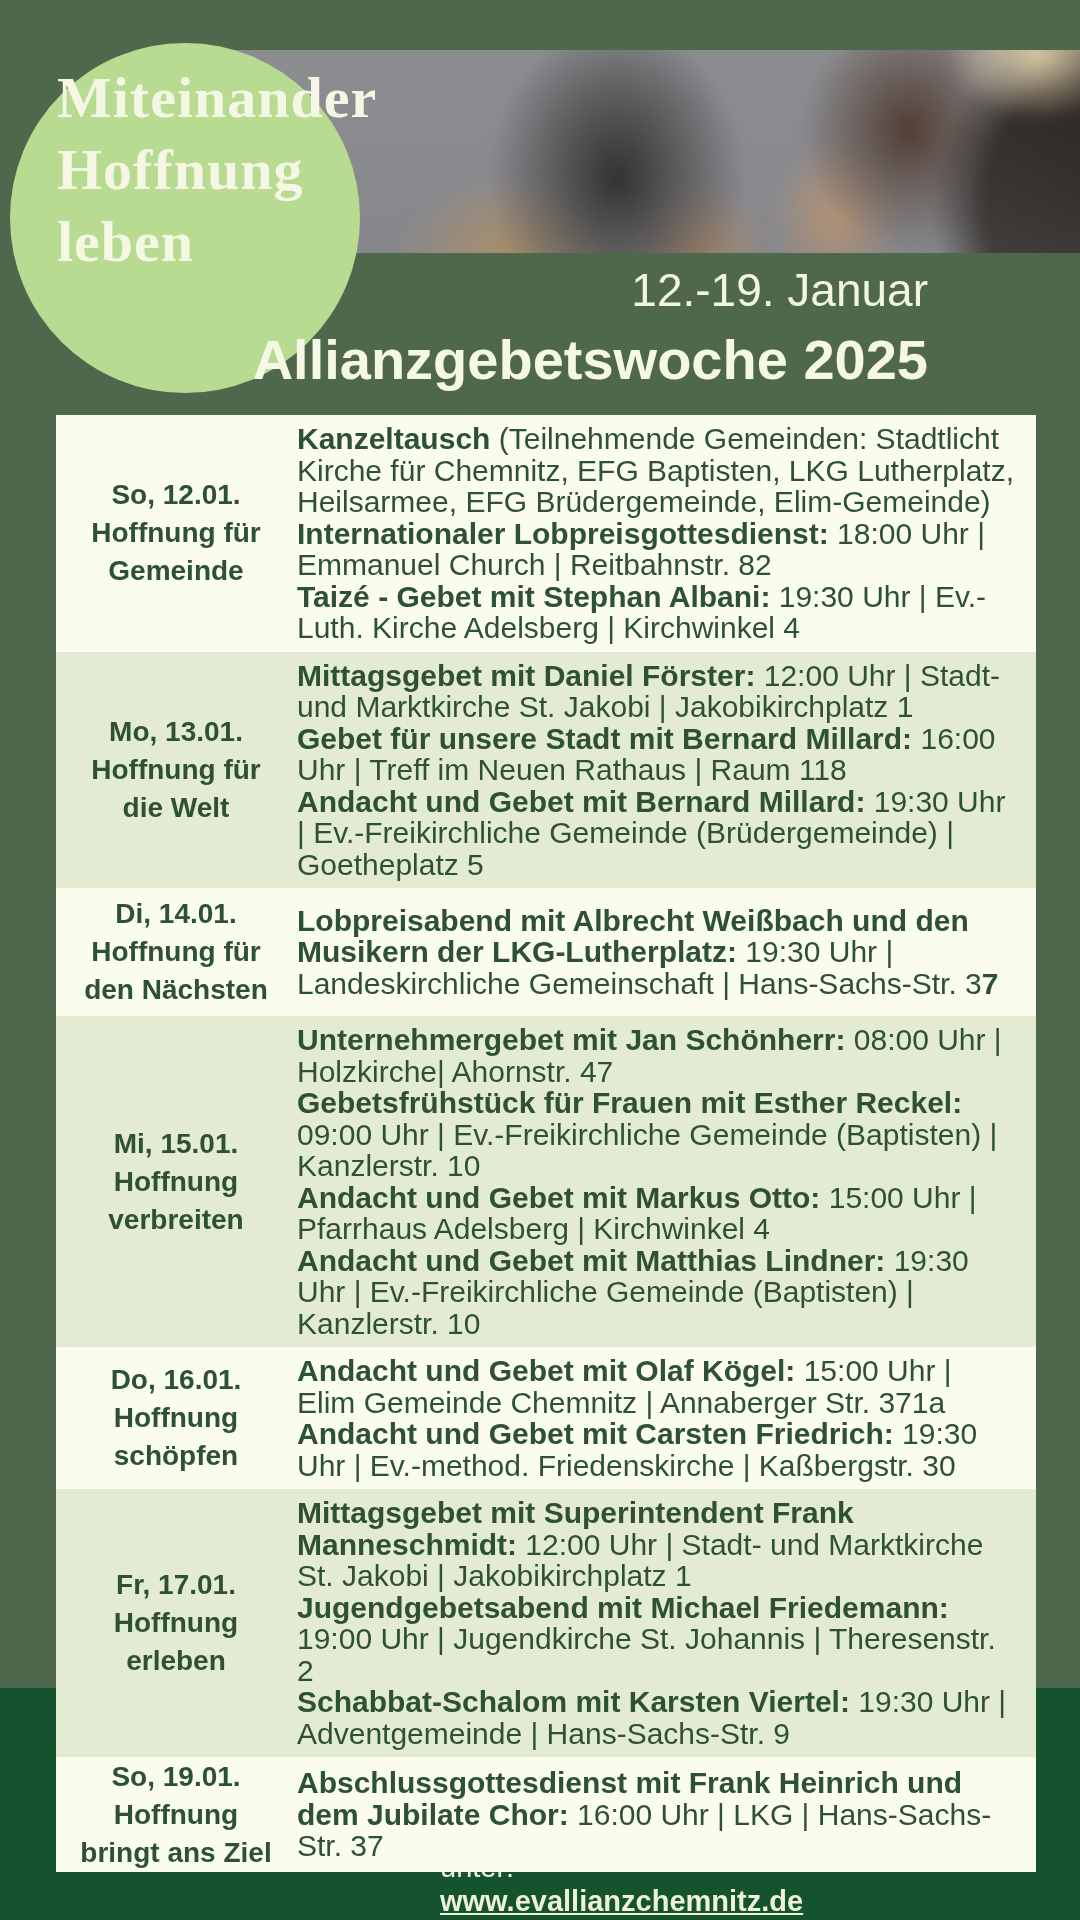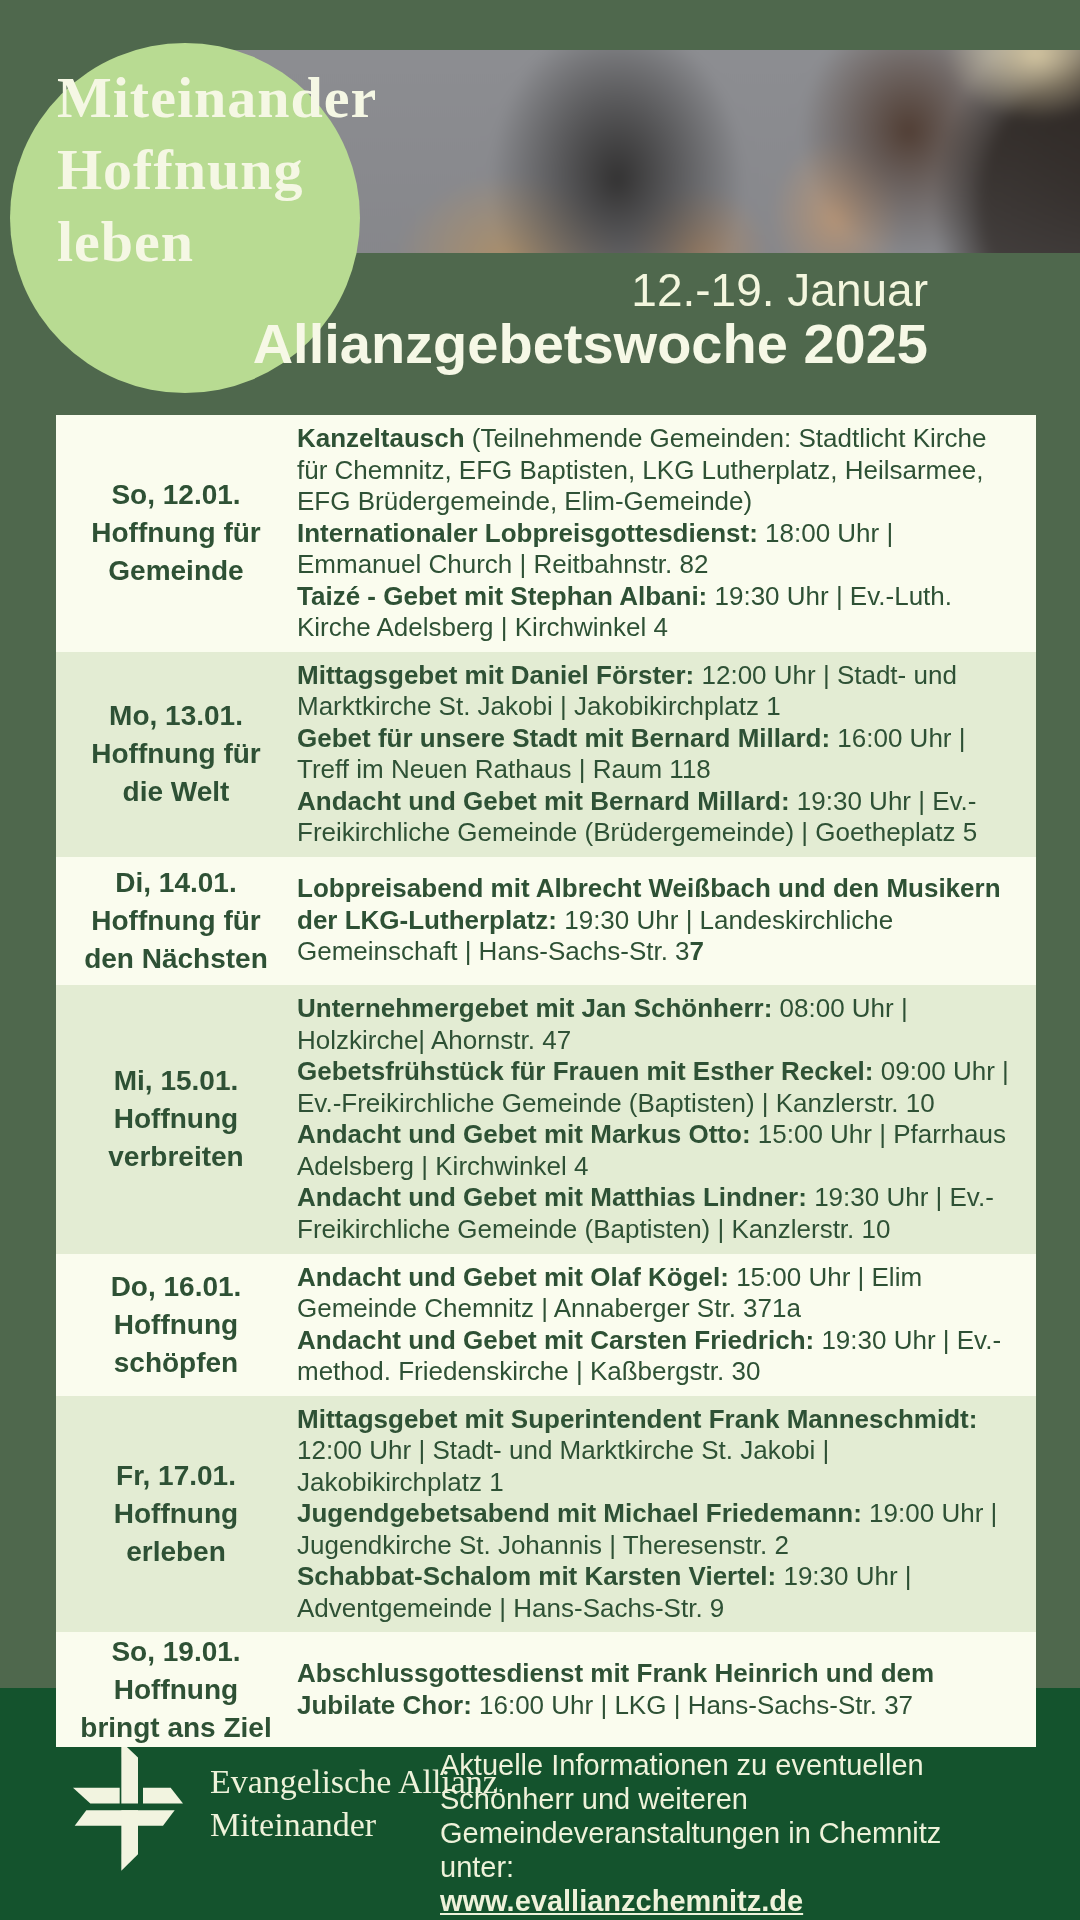--- a/index.html
+++ b/index.html
@@ -21,33 +21,33 @@
            radial-gradient(ellipse 160px 130px at 35% 98%, #c69a5f 0%, rgba(198,154,95,0) 72%),
            radial-gradient(ellipse 105px 95px at 56% 92%, #b98d62 0%, rgba(185,141,98,0) 70%);
          filter:blur(6px);}
   .circle{position:absolute;left:10px;top:43px;width:350px;height:350px;border-radius:50%;
           background:#b8db92;z-index:2;}
   .poster-title{position:absolute;left:57px;top:62px;z-index:3;
           font-family:"Liberation Serif","DejaVu Serif",serif;font-weight:700;
           font-size:58px;line-height:72px;color:#f5f7e4;letter-spacing:1px;}
   .date-range{position:absolute;right:43px;top:264px;z-index:3;
           font-size:46px;line-height:52px;color:#f3f6de;font-weight:400;}
-  .subtitle{position:absolute;right:43px;top:312px;z-index:3;text-align:left;
+  .subtitle{position:absolute;right:43px;top:328px;z-index:3;text-align:left;
           font-size:56px;line-height:64px;color:#f6f8e6;font-weight:700;}
 
   
   .schedule{position:absolute;left:56px;top:415px;width:980px;z-index:3;}
   .row{display:flex;background:#fafcee;}
   .row.shade{background:#e3ecd3;}
   .day-cell{width:240px;flex:0 0 240px;display:flex;flex-direction:column;
             justify-content:center;align-items:center;text-align:center;
             color:#2e5135;font-weight:700;font-size:28px;line-height:38px;}
   .day-theme{width:200px;}
   .events-cell{flex:1;display:flex;flex-direction:column;justify-content:center;
-            padding:8px 18px 8px 1px;color:#2e5135;font-size:26px;line-height:31.5px;}
+            padding:8px 18px 8px 1px;color:#2e5135;font-size:30px;line-height:31.5px;}
   .event{margin:0;}
   .event .b{font-weight:700;}
 
   
   .footer{position:absolute;left:0;top:1688px;width:1080px;height:232px;background:#14532d;}
   .logo{position:absolute;left:73px;top:52px;}
   .org-name{position:absolute;left:210px;top:72px;
             font-family:"Liberation Serif","DejaVu Serif",serif;
             font-size:34px;line-height:43px;color:#eef2da;}
   .info-block{position:absolute;left:440px;top:60px;width:550px;

